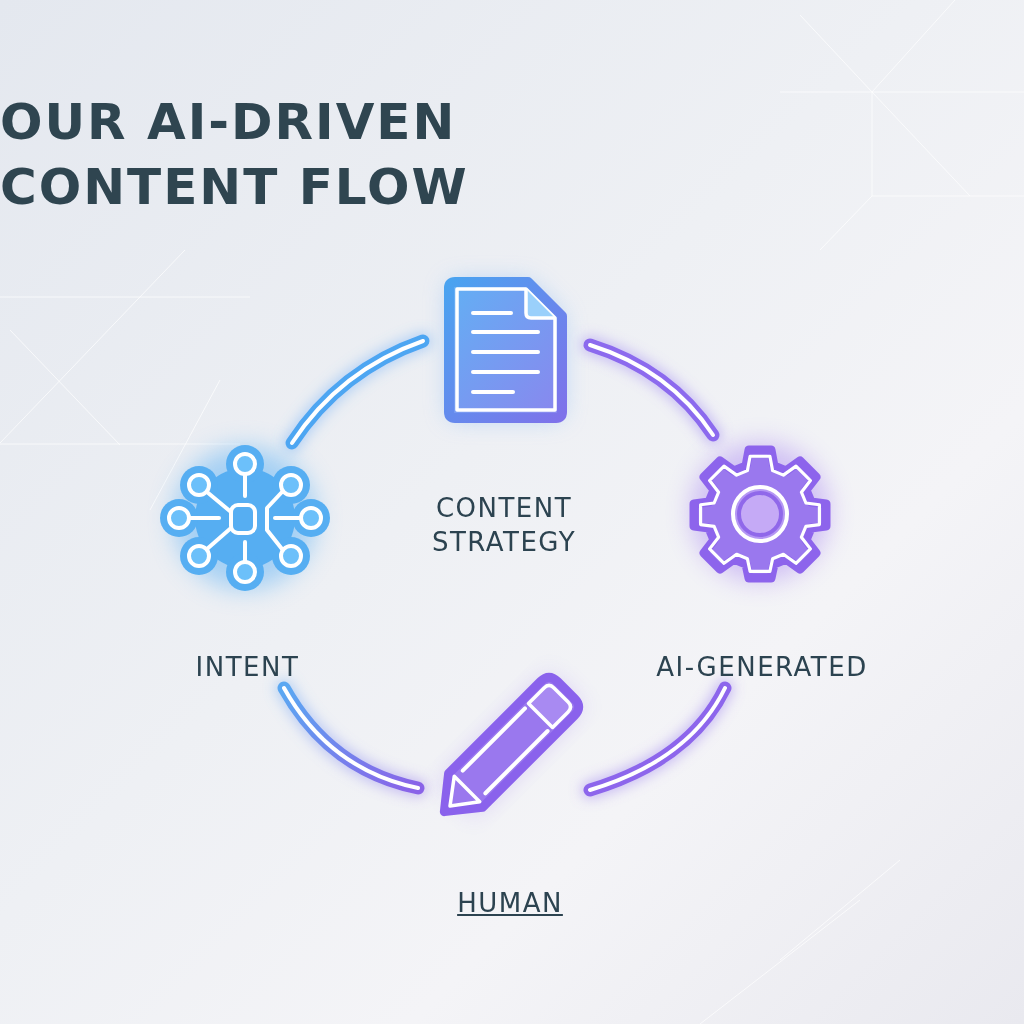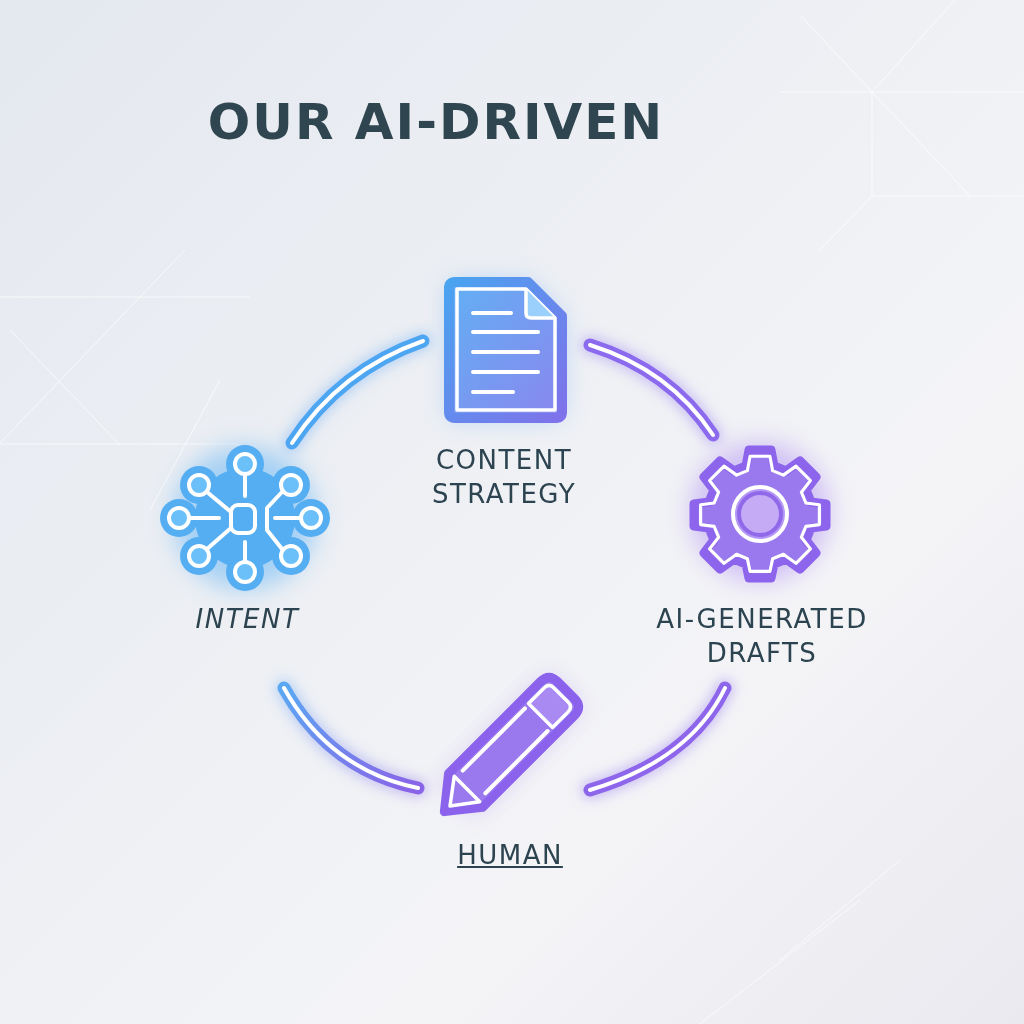--- a/index.html
+++ b/index.html
@@ -3,33 +3,33 @@
 <meta charset="utf-8">
 <style>
   html, body { margin:0; padding:0; }
   body {
     width:1024px; height:1024px; overflow:hidden; position:relative;
     background: linear-gradient(135deg, #e4e8ef 0%, #eef0f4 45%, #f4f4f7 70%, #e9e9ef 100%);
     font-family: "DejaVu Sans", "Liberation Sans", sans-serif;
   }
   .bg-lines { position:absolute; left:0; top:0; width:1024px; height:1024px; pointer-events:none; }
   .title {
-    position:absolute; left:0; top:90px; width:872px; text-align:center;
+    position:absolute; left:0; top:90px; width:872px; 
     font-family: "DejaVu Sans", sans-serif; font-weight:700;
     font-size:50px; line-height:65px; letter-spacing:2px; color:#2f4550;
   }
   .title span { display:block; }
   .diagram { position:absolute; left:0; top:0; width:1024px; height:1024px; }
   .label {
     position:absolute; text-align:center; color:#2c4350;
     font-family: "DejaVu Sans", sans-serif; font-weight:500;
     font-size:26px; line-height:34px; letter-spacing:1.5px;
   }
   .label span { display:block; }
-  .step { position:absolute; }
+  .step { position:absolute;margin-top:48px; }
 </style>
 </head>
 <body>
 
 <svg class="bg-lines" viewBox="0 0 1024 1024">
   <g stroke="#ffffff" stroke-opacity="0.7" stroke-width="1" fill="none">
     <line x1="800" y1="15" x2="872" y2="92"></line>
     <line x1="955" y1="0" x2="872" y2="92"></line>
     <line x1="780" y1="92" x2="1024" y2="92"></line>
     <line x1="872" y1="92" x2="872" y2="196"></line>
@@ -41,20 +41,21 @@
     <line x1="0" y1="444" x2="240" y2="444"></line>
     <line x1="0" y1="297" x2="250" y2="297"></line>
     <line x1="150" y1="510" x2="220" y2="380"></line>
     <line x1="780" y1="960" x2="900" y2="860"></line>
     <line x1="700" y1="1024" x2="860" y2="900"></line>
   </g>
 </svg>
 
 <div class="title">
   <span>OUR AI-DRIVEN</span>
+  <span>CONTENT FLOW</span>
 </div>
 
 <svg class="diagram" viewBox="0 0 1024 1024">
   <defs>
     <filter id="glow" x="-50%" y="-50%" width="200%" height="200%">
       <feGaussianBlur stdDeviation="7" result="b"></feGaussianBlur>
       <feMerge>
           <feMergeNode in="b"></feMergeNode>
           <feMergeNode in="SourceGraphic"></feMergeNode>
         </feMerge>
@@ -164,20 +165,19 @@
     </g>
   </g>
 </svg>
 
 <div class="label step" style="left:404px; top:443px; width:200px;">
   <span>CONTENT</span>
   <span>STRATEGY</span>
 </div>
 <div class="label step" style="left:632px; top:602px; width:260px;text-align:center;">
   <span>AI-GENERATED</span>
-  <span>DRAFTS</span>
 </div>
 <div class="label step" style="left:420px; top:838px; width:180px;text-decoration:underline;">
   <span>HUMAN</span>
 </div>
-<div class="label step" style="left:165px; top:602px; width:165px;font-style:italic;">
+<div class="label step" style="left:165px; top:602px; width:165px;">
   <span>INTENT</span>
 </div>
 
 </body></html>

